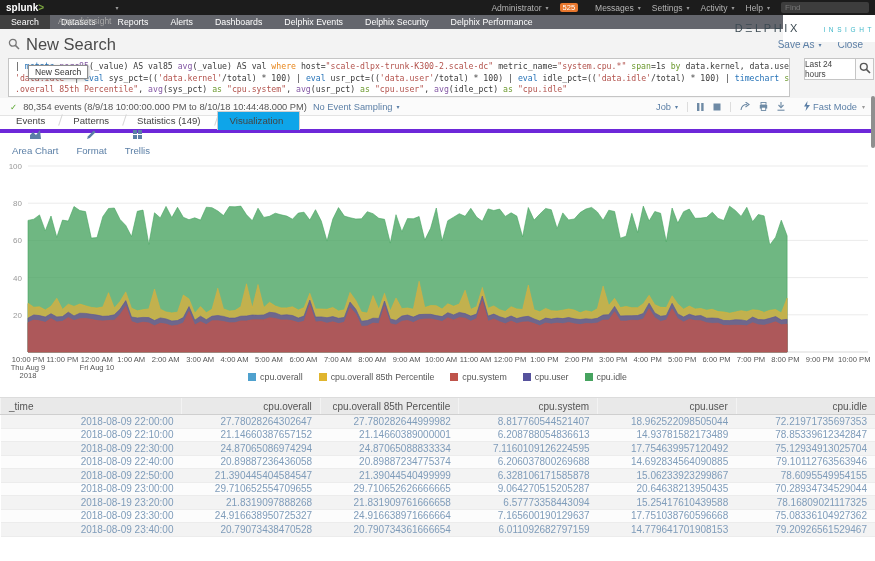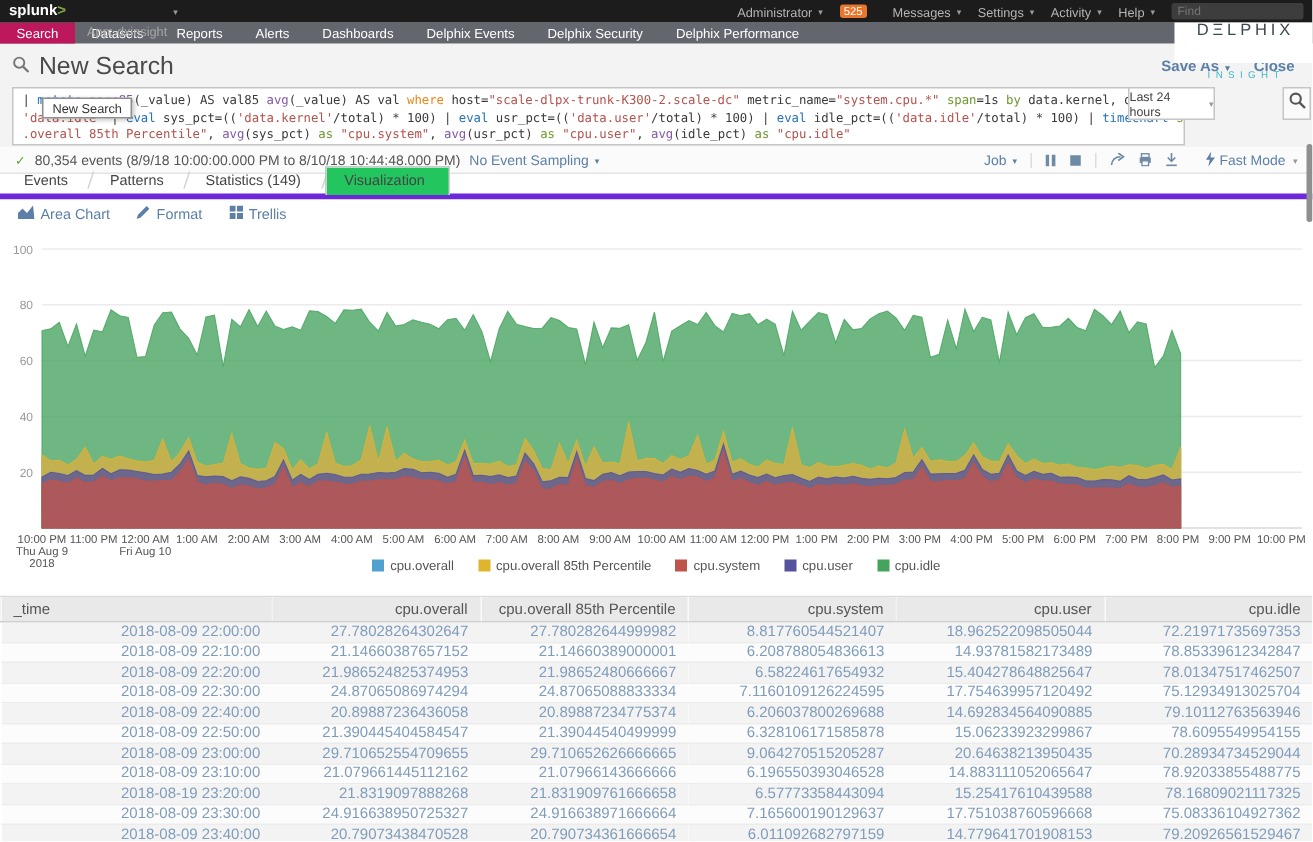--- a/index.html
+++ b/index.html
@@ -9,58 +9,58 @@
   .tb-left{display:flex;align-items:center;gap:14px;}
   .logo{color:#fff;font-weight:bold;font-size:10px;}
   .logo-caret{color:#7da741;font-weight:bold;}
   .app-label{color:#a8a8a8;font-size:8.5px;margin-top:27px;}
   .tb-right{display:flex;align-items:center;gap:11px;font-size:8.5px;color:#b5b5b5;}
   .tb-menu{display:flex;align-items:center;gap:2px;cursor:pointer;}
   .badge{background:#e8772d;color:#fff;border-radius:2px;padding:0 3px;font-size:7.5px;line-height:9px;margin-right:15px;}
   .chev{font-size:6px;color:#9a9a9a;margin-left:2px;}
   .find{background:#3d3d3d;border:none;color:#bbb;font-size:8px;width:80px;height:11px;border-radius:2px;padding:0 4px;}
   
-  .brandbox{position:absolute;top:15px;right:0;width:92px;height:27px;background:#fff;z-index:45;display:flex;flex-direction:column;align-items:center;justify-content:flex-start;gap:20px;}
+  .brandbox{position:absolute;top:15px;right:0;width:92px;height:27px;background:#fff;z-index:45;display:flex;flex-direction:row;align-items:center;justify-content:flex-end;gap:20px;}
   .brand-main{font-size:11px;color:#3c4a52;letter-spacing:2.6px;margin-left:2.6px;line-height:11px;}
   .brand-sub{font-size:6.5px;color:#3fb8c9;letter-spacing:3.6px;margin-left:3.6px;margin-top:1px;}
   
   .appnav{position:absolute;left:0;top:15px;width:875px;height:14px;background:#64666d;display:flex;z-index:30;}
   .nav-item{color:#fff;font-size:8.8px;padding:0 11px;line-height:14px;cursor:pointer;white-space:nowrap;}
-  .nav-item.active{background:#be185d;}
+  .nav-item.active{background:#404040;}
   
   .search-header{position:absolute;left:0;top:29px;width:875px;height:29px;background:#f3f3f3;box-sizing:border-box;padding:6px 8px 0;}
   .sh-title-row{display:flex;align-items:center;gap:6px;color:#777;}
   .sh-title{font-size:16.5px;color:#4a4a4a;}
-  .sh-links{position:absolute;right:12px;top:10px;font-size:10px;color:#5b7fa6;display:flex;gap:16px;align-items:center;font-weight:bold;}
+  .sh-links{position:absolute;right:12px;top:10px;font-size:10px;color:#5b7fa6;display:flex;gap:16px;align-items:center;}
   .sh-links .chev{color:#5b7fa6;}
   
   .query-row{position:absolute;left:0;top:58px;width:875px;height:40px;background:#f3f3f3;}
   .query-box{position:absolute;left:8px;top:0;width:782px;height:39px;background:#fff;border:1px solid #c5c5c5;box-sizing:border-box;padding:2px 6px;font-family:"DejaVu Sans Mono",monospace;font-size:8.2px;line-height:11.5px;color:#3a3a3a;overflow:hidden;white-space:nowrap;}
   .tk-b{color:#2673b8;}.tk-g{color:#6d9a2f;margin-top:37px;}.tk-o{color:#e8861a;}.tk-r{color:#b3534d;}.tk-p{color:#8458a5;}.tk-d{color:#3a3a3a;}
-  .time-picker{position:absolute;left:752px;top:0;width:58px;height:22px;background:#fff;border:1px solid #c5c5c5;box-sizing:border-box;font-size:8.3px;color:#444;display:flex;align-items:center;justify-content:center;gap:3px;cursor:pointer;}
+  .time-picker{position:absolute;left:804px;top:0;width:58px;height:22px;background:#fff;border:1px solid #c5c5c5;box-sizing:border-box;font-size:8.3px;color:#444;display:flex;align-items:center;justify-content:center;gap:3px;cursor:pointer;}
   .search-btn{position:absolute;left:855px;top:0;width:19px;height:22px;background:#fafafa;border:1px solid #c5c5c5;box-sizing:border-box;display:flex;align-items:center;justify-content:center;color:#555;cursor:pointer;}
   .tooltip{position:absolute;left:28px;top:7px;z-index:60;background:#fff;border:1px solid #8e8e8e;padding:1px 6px;font-size:8.5px;color:#333;box-shadow:1px 1px 3px rgba(0,0,0,.25);white-space:nowrap;}
   
   .results-bar{position:absolute;left:0;top:98px;width:875px;height:18px;background:#fbfbfb;border-bottom:1px solid #e4e4e4;box-sizing:border-box;display:flex;align-items:center;padding:0 10px;font-size:9.3px;color:#555;gap:6px;}
   .check{color:#5ba732;font-size:8.5px;}
   .rb-link{color:#5b7fa6;display:flex;align-items:center;gap:2px;cursor:pointer;}
   .rb-link .chev{color:#5b7fa6;}
   .rb-right{margin-left:auto;display:flex;align-items:center;gap:9px;color:#5b7fa6;}
   .rb-icon{color:#6e8aa5;display:flex;align-items:center;cursor:pointer;}
   .rb-sep{width:1px;height:10px;background:#ddd;}
   .fastmode{display:flex;align-items:center;gap:3px;margin-left:10px;cursor:pointer;}
   
   .tabs-row{position:absolute;left:0;top:116px;width:875px;height:17px;background:#fff;border-bottom:4px solid #6d28d9;box-sizing:border-box;display:flex;align-items:flex-end;padding-left:4px;}
   .tab{position:relative;font-size:9.6px;color:#444;padding:3px 16px 3px 12px;line-height:11px;cursor:pointer;white-space:nowrap;}
   .tab::after{content:"";position:absolute;right:0;top:2px;height:12px;width:1px;background:#d5d5d5;transform:rotate(18deg);}
-  .tab.active{background:#22c55e;border:1px solid #cfcfcf;border-bottom:none;margin-bottom:-1px;padding-bottom:4px;}
+  .tab.active{background:#0ea5e9;border:1px solid #cfcfcf;border-bottom:none;margin-bottom:-1px;padding-bottom:4px;}
   .tab.active::after{display:none;}
   
   .viz-toolbar{position:absolute;left:0;top:133px;width:875px;height:20px;background:#fff;display:flex;align-items:center;gap:18px;padding:0 12px;font-size:9.6px;color:#5b7fa6;box-sizing:border-box;}
-  .vt-item{display:flex;align-items:center;gap:4px;cursor:pointer;}
+  .vt-item{display:flex;align-items:center;gap:4px;cursor:pointer;flex-direction:column;}
   
   #chart-svg{position:absolute;left:0;top:150px;}
   .ylab{font-size:8px;fill:#999;font-family:"Liberation Sans",sans-serif;}
   .xlab{font-size:7.6px;fill:#555;font-family:"Liberation Sans",sans-serif;}
   .legend{position:absolute;left:0;top:372px;width:875px;display:flex;justify-content:center;gap:16px;font-size:8.8px;color:#555;align-items:center;z-index:5;}
   .lg-item{display:flex;align-items:center;cursor:pointer;}
   .sw{width:8px;height:8px;display:inline-block;margin-right:4px;}
   
   .stats{position:absolute;left:0;top:397px;width:875px;height:164px;overflow:hidden;}
   .stats table{border-collapse:collapse;width:875px;table-layout:fixed;font-size:10px;}
@@ -349,28 +349,20 @@
         </tr>
         <tr>
           <td class="time">2018-08-09 22:10:00</td>
           <td class="num">21.14660387657152</td>
           <td class="num">21.14660389000001</td>
           <td class="num">6.208788054836613</td>
           <td class="num">14.93781582173489</td>
           <td class="num">78.85339612342847</td>
         </tr>
         <tr>
-          <td class="time">2018-08-09 22:20:00</td>
-          <td class="num">21.986524825374953</td>
-          <td class="num">21.98652480666667</td>
-          <td class="num">6.58224617654932</td>
-          <td class="num">15.404278648825647</td>
-          <td class="num">78.01347517462507</td>
-        </tr>
-        <tr>
           <td class="time">2018-08-09 22:30:00</td>
           <td class="num">24.87065086974294</td>
           <td class="num">24.87065088833334</td>
           <td class="num">7.1160109126224595</td>
           <td class="num">17.754639957120492</td>
           <td class="num">75.12934913025704</td>
         </tr>
         <tr>
           <td class="time">2018-08-09 22:40:00</td>
           <td class="num">20.89887236436058</td>
@@ -389,28 +381,20 @@
         </tr>
         <tr>
           <td class="time">2018-08-09 23:00:00</td>
           <td class="num">29.710652554709655</td>
           <td class="num">29.710652626666665</td>
           <td class="num">9.064270515205287</td>
           <td class="num">20.64638213950435</td>
           <td class="num">70.28934734529044</td>
         </tr>
         <tr>
-          <td class="time">2018-08-09 23:10:00</td>
-          <td class="num">21.079661445112162</td>
-          <td class="num">21.07966143666666</td>
-          <td class="num">6.196550393046528</td>
-          <td class="num">14.883111052065647</td>
-          <td class="num">78.92033855488775</td>
-        </tr>
-        <tr>
           <td class="time">2018-08-19 23:20:00</td>
           <td class="num">21.8319097888268</td>
           <td class="num">21.831909761666658</td>
           <td class="num">6.57773358443094</td>
           <td class="num">15.25417610439588</td>
           <td class="num">78.16809021117325</td>
         </tr>
         <tr>
           <td class="time">2018-08-09 23:30:00</td>
           <td class="num">24.916638950725327</td>

